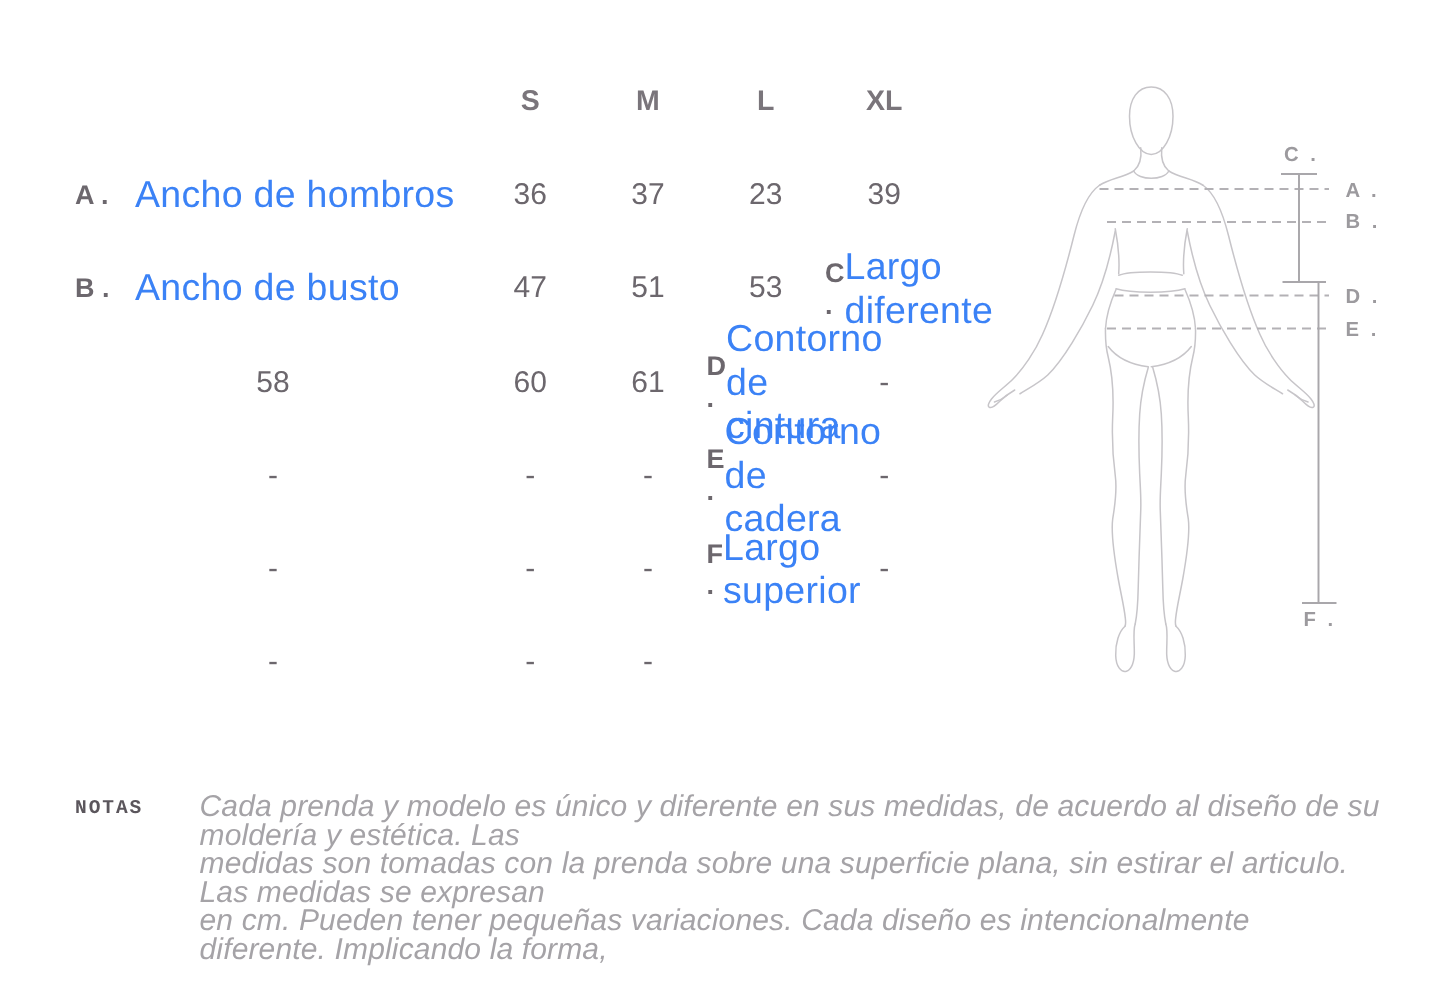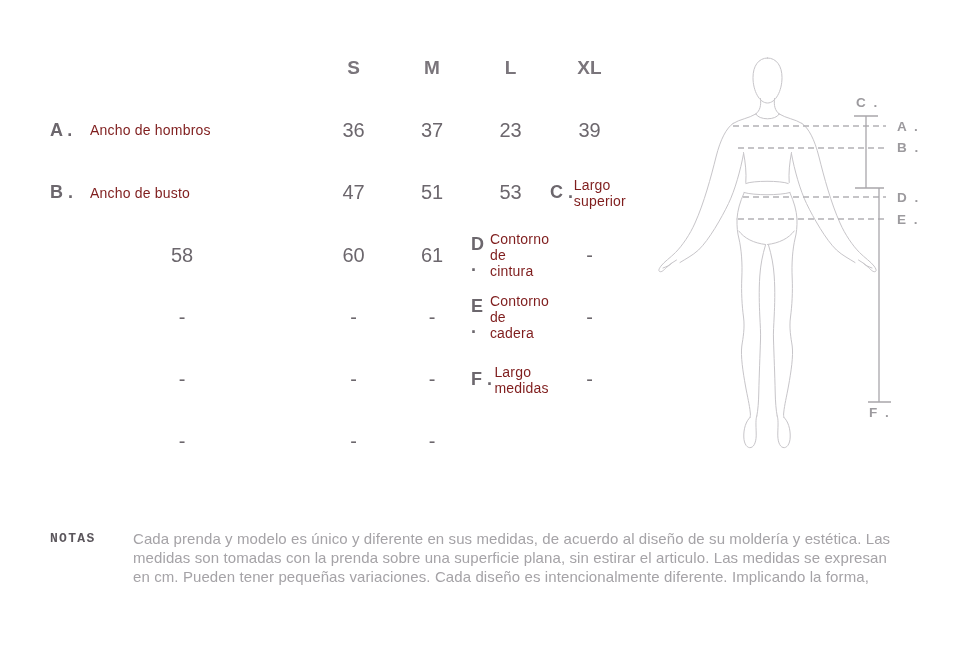--- a/index.html
+++ b/index.html
@@ -16,39 +16,39 @@
   }
   .cell{display:flex;align-items:center;}
   .cell.center{justify-content:center;}
   .size-head{
     font-weight:bold;font-size:19px;color:#7a757b;justify-content:center;
   }
   .row-label{color:#6c676d;}
   .row-letter{
     display:inline-block;width:40px;font-weight:bold;font-size:18px;color:#6c676d;
   }
-  .row-name{font-size:14px;color:#7f1d1d;letter-spacing:.2px;}
+  .row-name{font-size:25px;color:#3b82f6;letter-spacing:.2px;}
   .row-value{font-size:20px;color:#6c676d;}
   
   .figure-svg{position:absolute;left:0;top:0;}
   .croquis{fill:none;stroke:#c7c5c9;stroke-width:1;stroke-linecap:round;stroke-linejoin:round;}
   .dash{stroke:#b3b1b5;stroke-width:1.3;stroke-dasharray:6 4;fill:none;}
   .bracket{stroke:#a9a7ab;stroke-width:1.3;fill:none;}
   .fig-label{
     font-family:"Liberation Sans","DejaVu Sans",sans-serif;
     font-weight:bold;font-size:13.5px;fill:#9c9a9e;letter-spacing:2px;
   }
   
   .notes-label{
     position:absolute;left:50px;top:531px;
     font-weight:bold;font-size:13px;letter-spacing:1.3px;color:#5b565c;font-family:Liberation Mono, monospace;
   }
   .notes-text{
     position:absolute;left:133px;top:529px;width:790px;
-    font-size:15px;line-height:19px;color:#a5a3a7;letter-spacing:.1px;
+    font-size:20px;line-height:19px;color:#a5a3a7;letter-spacing:.1px;font-style:italic;
   }
 </style>
 </head>
 <body>
 
 <div class="page">
 
   <div class="size-table">
 
     <div class="cell"></div>
@@ -69,21 +69,21 @@
     <div class="cell row-label">
       <span class="row-letter">B .</span>
       <span class="row-name">Ancho de busto</span>
     </div>
     <div class="cell center row-value">47</div>
     <div class="cell center row-value">51</div>
     <div class="cell center row-value">53</div>
 
     <div class="cell row-label">
       <span class="row-letter">C .</span>
-      <span class="row-name">Largo superior</span>
+      <span class="row-name">Largo diferente</span>
     </div>
     <div class="cell center row-value">58</div>
     <div class="cell center row-value">60</div>
     <div class="cell center row-value">61</div>
 
     <div class="cell row-label">
       <span class="row-letter">D .</span>
       <span class="row-name">Contorno de cintura</span>
     </div>
     <div class="cell center row-value">-</div>
@@ -95,21 +95,21 @@
       <span class="row-letter">E .</span>
       <span class="row-name">Contorno de cadera</span>
     </div>
     <div class="cell center row-value">-</div>
     <div class="cell center row-value">-</div>
     <div class="cell center row-value">-</div>
     <div class="cell center row-value">-</div>
 
     <div class="cell row-label">
       <span class="row-letter">F .</span>
-      <span class="row-name">Largo medidas</span>
+      <span class="row-name">Largo superior</span>
     </div>
     <div class="cell center row-value">-</div>
     <div class="cell center row-value">-</div>
     <div class="cell center row-value">-</div>
     <div class="cell center row-value">-</div>
   </div>
 
   <svg class="figure-svg" width="966" height="654" viewBox="0 0 966 654" aria-hidden="true">
 
     <g class="croquis">

